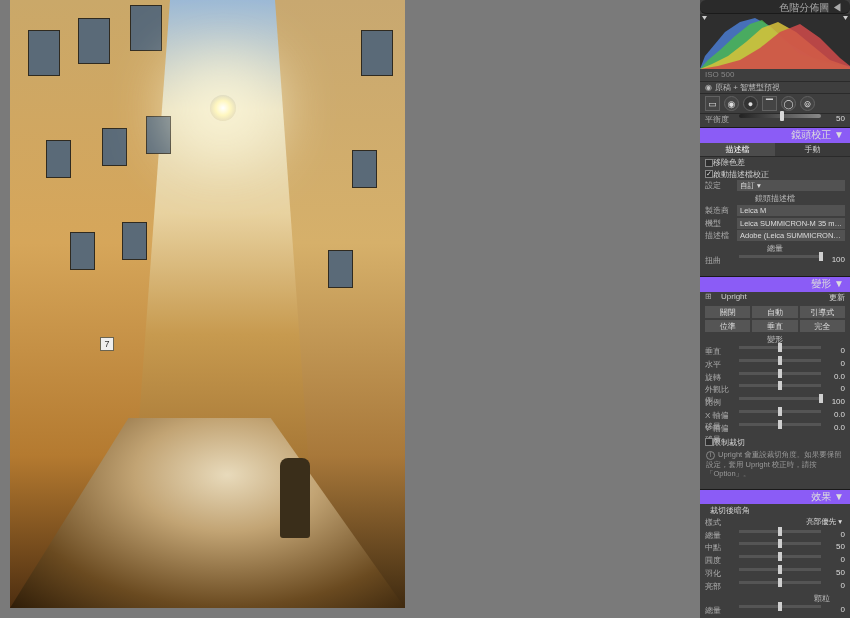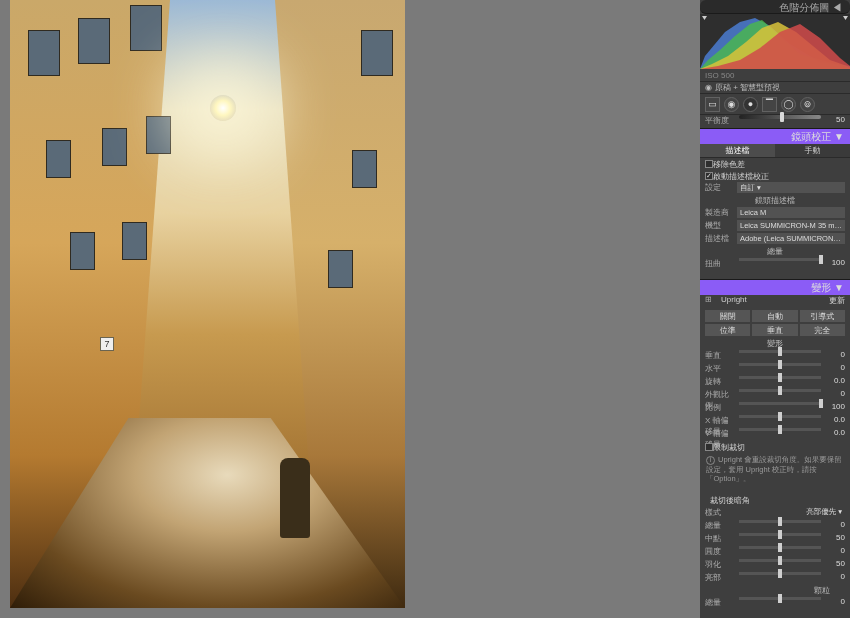--- a/index.html
+++ b/index.html
@@ -235,20 +235,23 @@
   <div class="chk-line">
     <span class="chk"></span>
     <span>限制裁切</span>
   </div>
   <div class="note">
     <span class="ico">i</span><span>Upright 會重設裁切角度。如果要保留設定，套用 Upright 校正時，請按「Option」。</span>
   </div>
 
   <div class="spacer"></div>
 
+  <div class="sec-head">
+    <span>效果 ▼</span>
+  </div>
   <div class="pair">
     <span>裁切後暗角</span>
   </div>
   <div class="sel-row">
     <span class="lab">樣式</span>
     <span class="sel" style="background:transparent;text-align:right;justify-content:flex-end">亮部優先 ▾</span>
   </div>
   <div class="srow">
     <span class="lab">總量</span>
     <div class="sl"></div>

